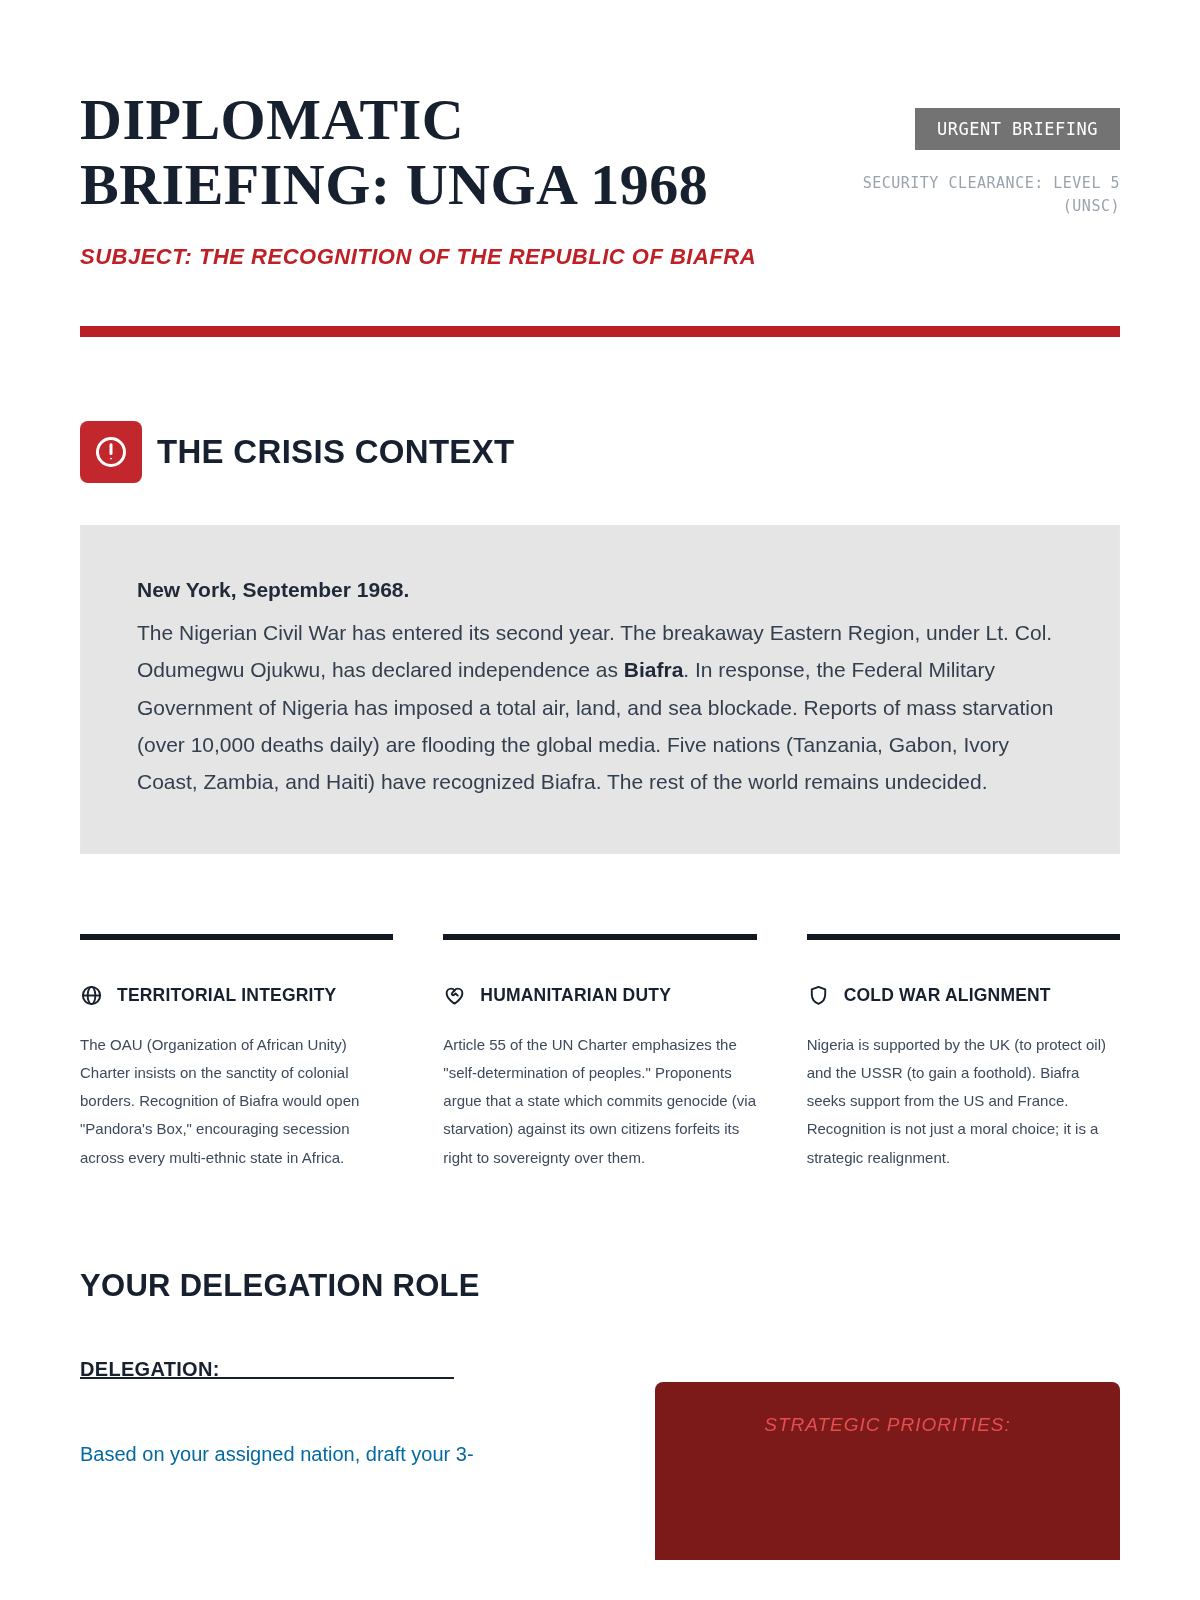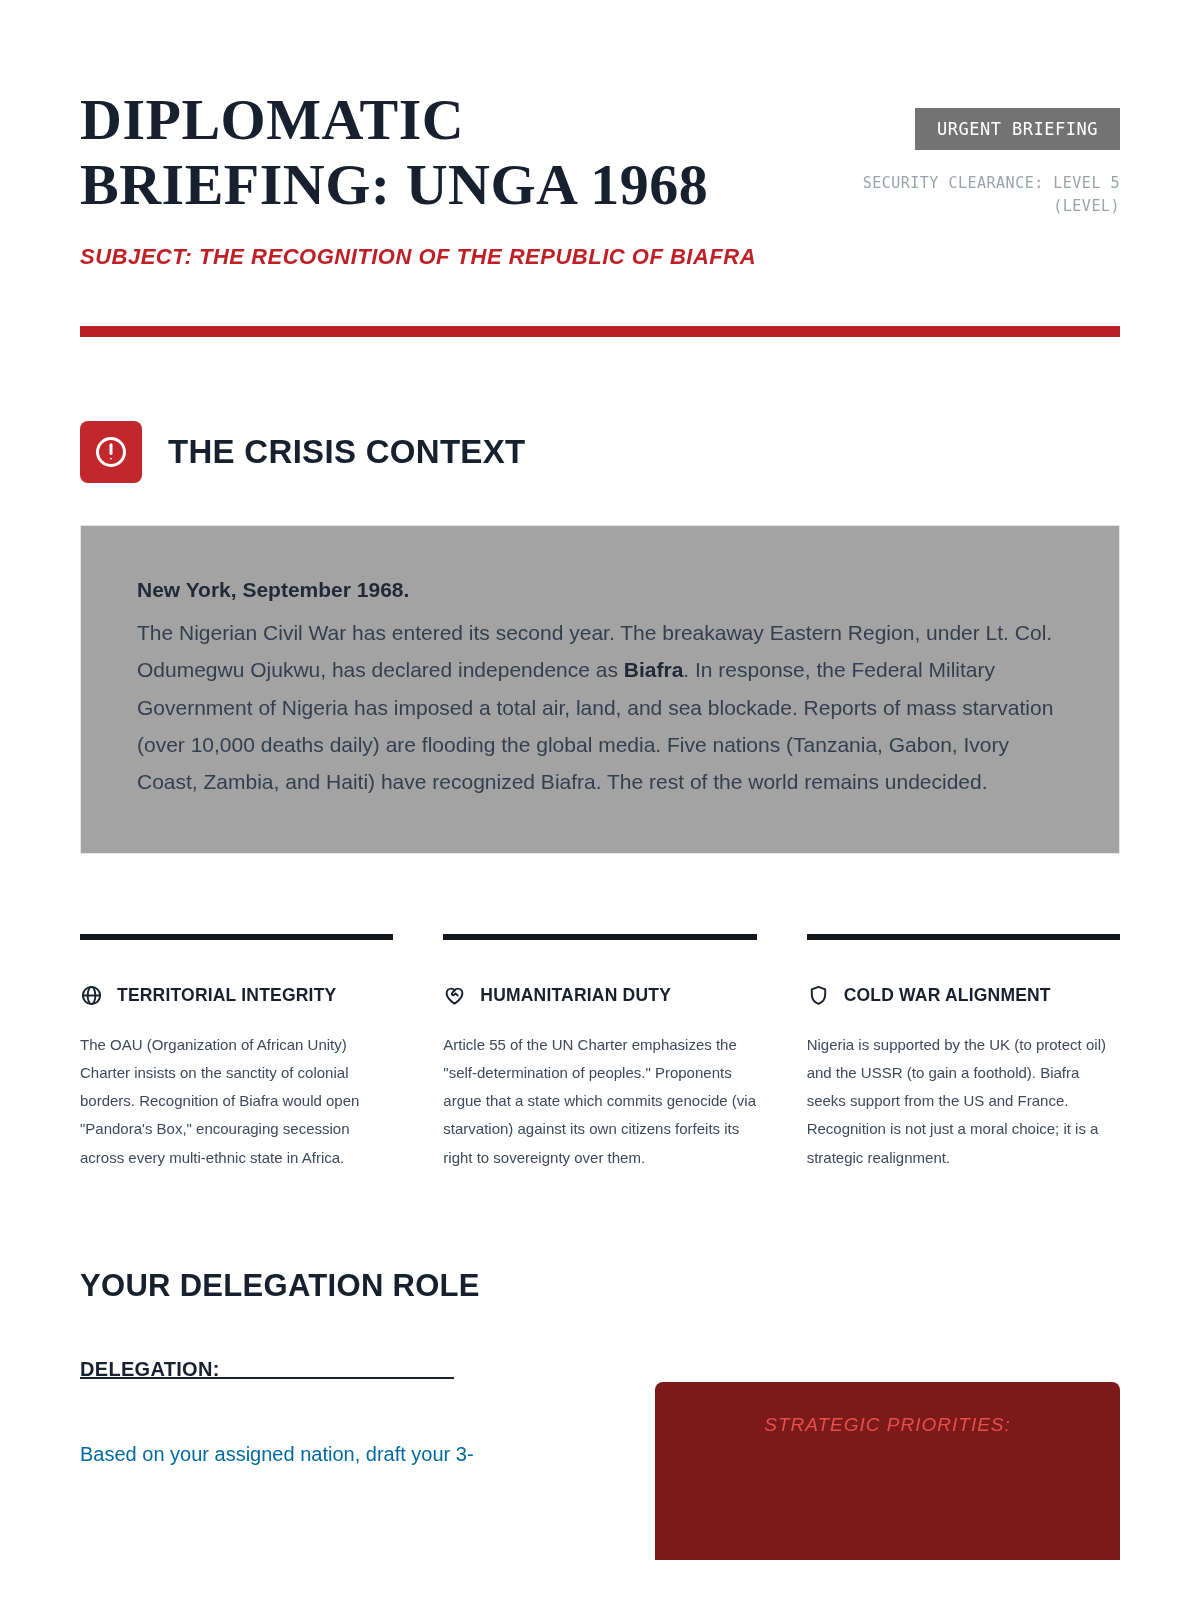--- a/index.html
+++ b/index.html
@@ -61,39 +61,39 @@
     margin-top: 56px;
     height: 11px;
     background: #b91f24;
   }
 
   
   .crisis-head {
     margin-top: 84px;
     display: flex;
     align-items: center;
-    gap: 26px;
+    gap: 15px;
     text-align: center;
   }
   .alert-box {
     width: 62px; height: 62px;
     background: #c1272d;
     border-radius: 8px;
     display: flex; align-items: center; justify-content: center;
     flex: 0 0 auto;
   }
   .section-title {
     font-size: 33px;
     font-weight: 800;
     color: #16202e;
     letter-spacing: 0.3px;
   }
   .context-panel {
     margin-top: 42px;
-    background: #a3a3a3;
+    background: #e5e5e5;
     border: 1px solid #e2e8ee;
     padding: 52px 56px;
   }
   .dateline {
     font-size: 21px;
     font-weight: 700;
     color: #1f2937;
   }
   .context-text {
     margin-top: 12px;
@@ -179,21 +179,21 @@
 
     <div class="header">
       <div class="title-block">
         <h1 class="doc-title">DIPLOMATIC BRIEFING: UNGA 1968</h1>
         <div class="doc-subject">SUBJECT: THE RECOGNITION OF THE REPUBLIC OF BIAFRA</div>
       </div>
       <div class="meta-block">
         <span class="urgent-badge">URGENT BRIEFING</span>
         <div class="clearance">
           <div>SECURITY CLEARANCE: LEVEL 5</div>
-          <div>(LEVEL)</div>
+          <div>(UNSC)</div>
         </div>
       </div>
     </div>
 
     <div class="red-rule"></div>
 
     <div class="crisis-head">
       <div class="alert-box">
         <svg viewBox="0 0 24 24" width="36" height="36" fill="none" stroke="#ffffff" stroke-width="2" stroke-linecap="round">
           <circle cx="12" cy="12" r="9"></circle>

